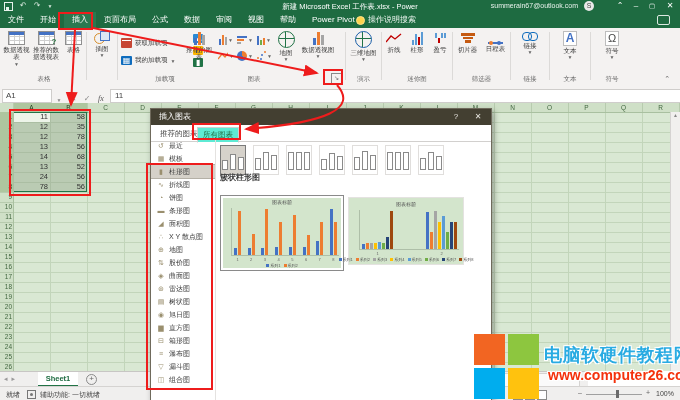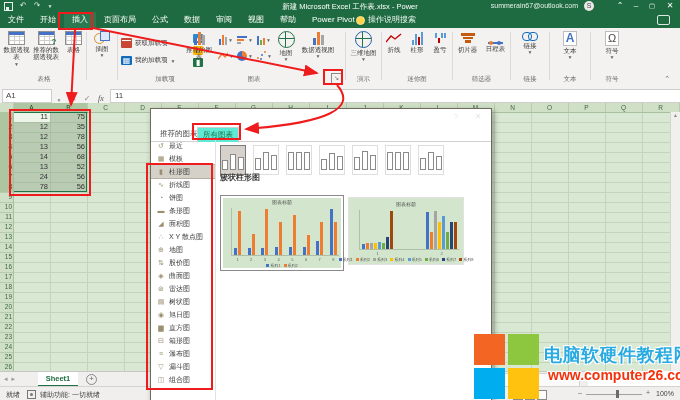--- a/index.html
+++ b/index.html
@@ -400,21 +400,21 @@
   <span class="fb-ic" id="fx">fx</span>
   <span id="fvalue">11</span>
 </div>
 
 <div id="sheet">
   <div id="grid"></div>
   <div id="selrect"></div>
   <div id="activecell"></div>
   <div id="cells">
       <div class="cellv" style="left: 13px; top: 9px;">11</div>
-      <div class="cellv" style="left: 50px; top: 9px;">75</div>
+      <div class="cellv" style="left: 50px; top: 9px;">58</div>
       <div class="cellv" style="left: 13px; top: 19px;">12</div>
       <div class="cellv" style="left: 50px; top: 19px;">35</div>
       <div class="cellv" style="left: 13px; top: 29px;">12</div>
       <div class="cellv" style="left: 50px; top: 29px;">78</div>
       <div class="cellv" style="left: 13px; top: 39px;">13</div>
       <div class="cellv" style="left: 50px; top: 39px;">56</div>
       <div class="cellv" style="left: 13px; top: 49px;">14</div>
       <div class="cellv" style="left: 50px; top: 49px;">68</div>
       <div class="cellv" style="left: 13px; top: 59px;">13</div>
       <div class="cellv" style="left: 50px; top: 59px;">52</div>
@@ -493,20 +493,23 @@
   <span class="viewic" style="left:525px"></span>
   <span class="viewic" style="left:537px"></span>
   <span class="abs" style="left:578px;top:2px;color:#666">–</span>
   <span id="zoomtrack" style="left:586px"></span>
   <span id="zoomknob" style="left:616px"></span>
   <span class="abs" style="left:646px;top:2px;color:#666">+</span>
   <span class="abs" style="left:656px;top:3px">100%</span>
 </div>
 
 <div id="dialog">
+  <div id="dlg-title">
+    <span>插入图表</span>
+  </div>
   <span class="dlg-tb" style="right:24px">?</span>
   <span class="dlg-tb" style="right:2px">✕</span>
   <div id="dlg-tabs">
     <span class="dtab" style="left:4px">推荐的图表</span>
     <span class="dtab active" style="left:46px">所有图表</span>
   </div>
   <div id="ctlist">
       <div class="ctitem">
         <span class="icn">↺</span>
         <span>最近</span>

